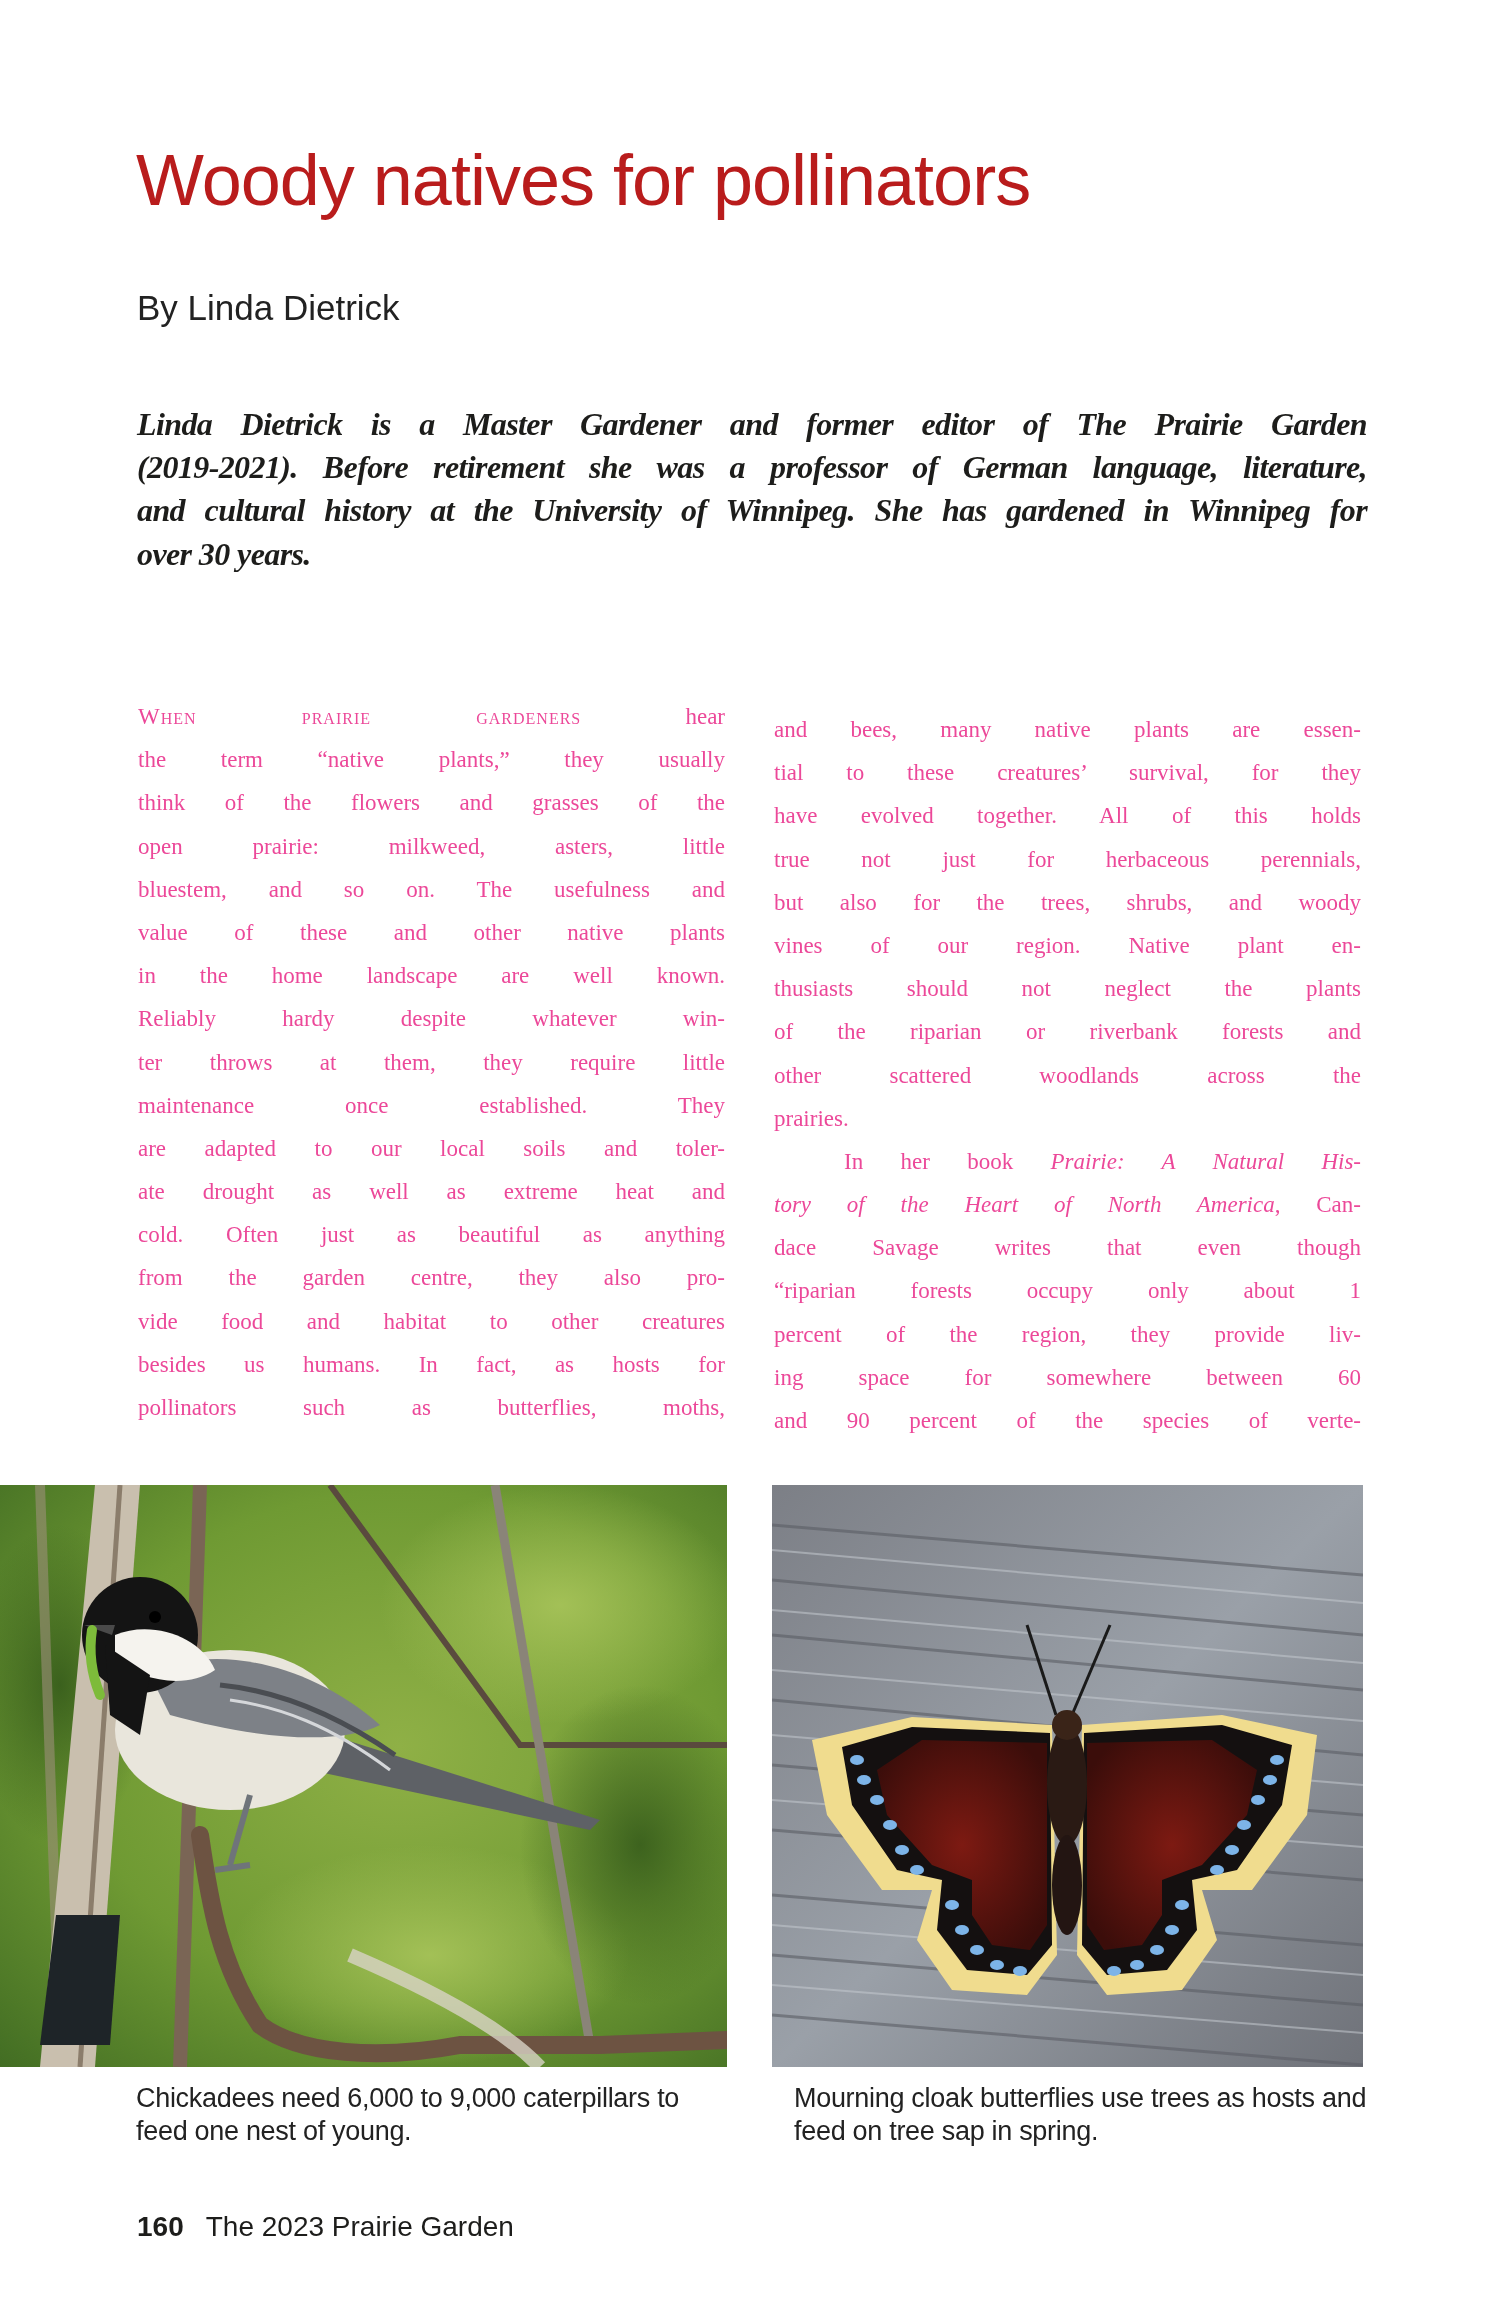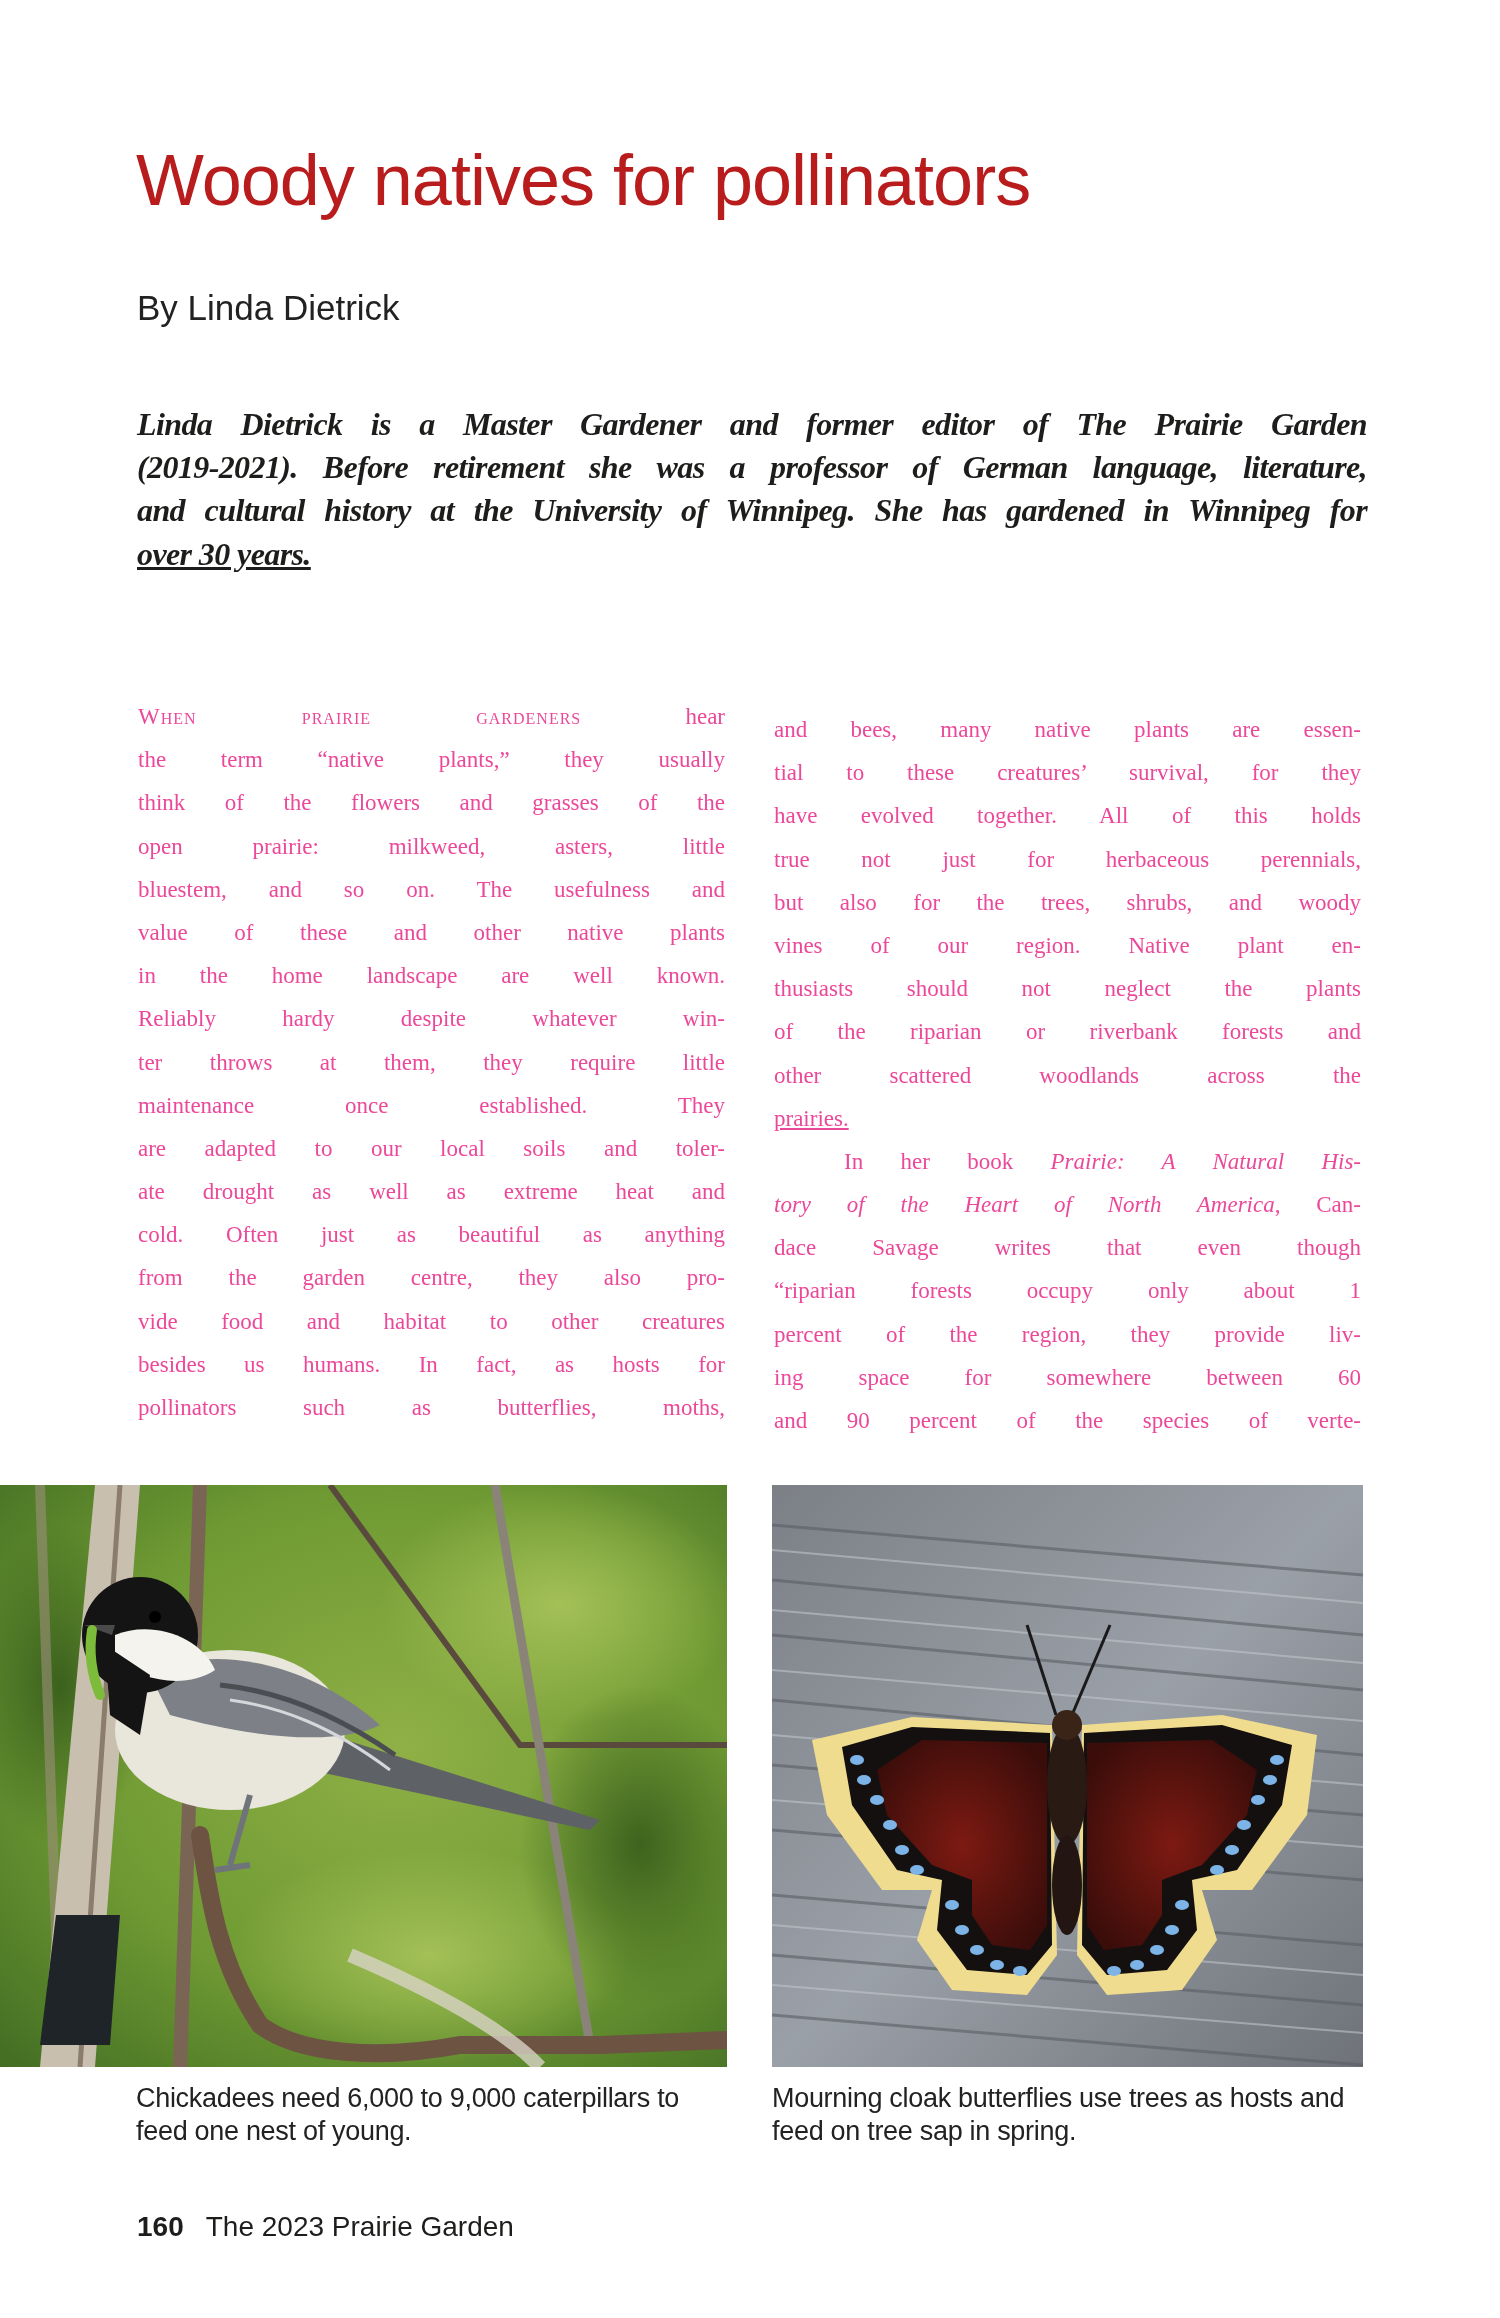--- a/index.html
+++ b/index.html
@@ -26,40 +26,40 @@
     }
     .col {
       position: absolute; top: 695px; width: 587px;
       font-family: "Liberation Serif", serif;
       font-size: 23px; line-height: 43.2px; color: #ec4899;
       text-align: justify; hyphens: manual;
     }
     .col-left { left: 138px; }
     .col-right { left: 774px; margin-top: 13px; }
     .line { display: block; white-space: nowrap; text-align: justify; text-align-last: justify; height: 43.2px; overflow: visible; }
-    .line.last { text-align-last: left; text-decoration: underline; }
+    .line.last { text-align-last: left; }
     .line.indent { padding-left: 70px; }
     .sc { font-variant: small-caps; letter-spacing: 1px; }
     .it { font-style: italic; }
 
     .photo {
       position: absolute; top: 1485px; height: 582px; overflow: hidden;
     }
     .photo-left { left: 0; width: 727px; }
     .photo-right { left: 772px; width: 591px; }
     .photo svg { display: block; width: 100%; height: 100%; }
 
     .caption {
       position: absolute; top: 2082px;
       font-family: "Liberation Sans", sans-serif;
       font-size: 27px; line-height: 33px; color: #222;
       letter-spacing: -0.3px;
     }
     .caption-left { left: 136px; width: 600px; }
-    .caption-right { left: 772px; width: 600px; }
+    .caption-right { left: 794px; width: 600px; }
 
     .footer {
       position: absolute; left: 137px; top: 2210px;
       font-family: "Liberation Sans", sans-serif;
       font-size: 28px; line-height: 34px; color: #1d1d1b;
     }
     .footer .page-num { font-weight: 700; margin-right: 22px; }
   </style>
 </head>
 <body>

